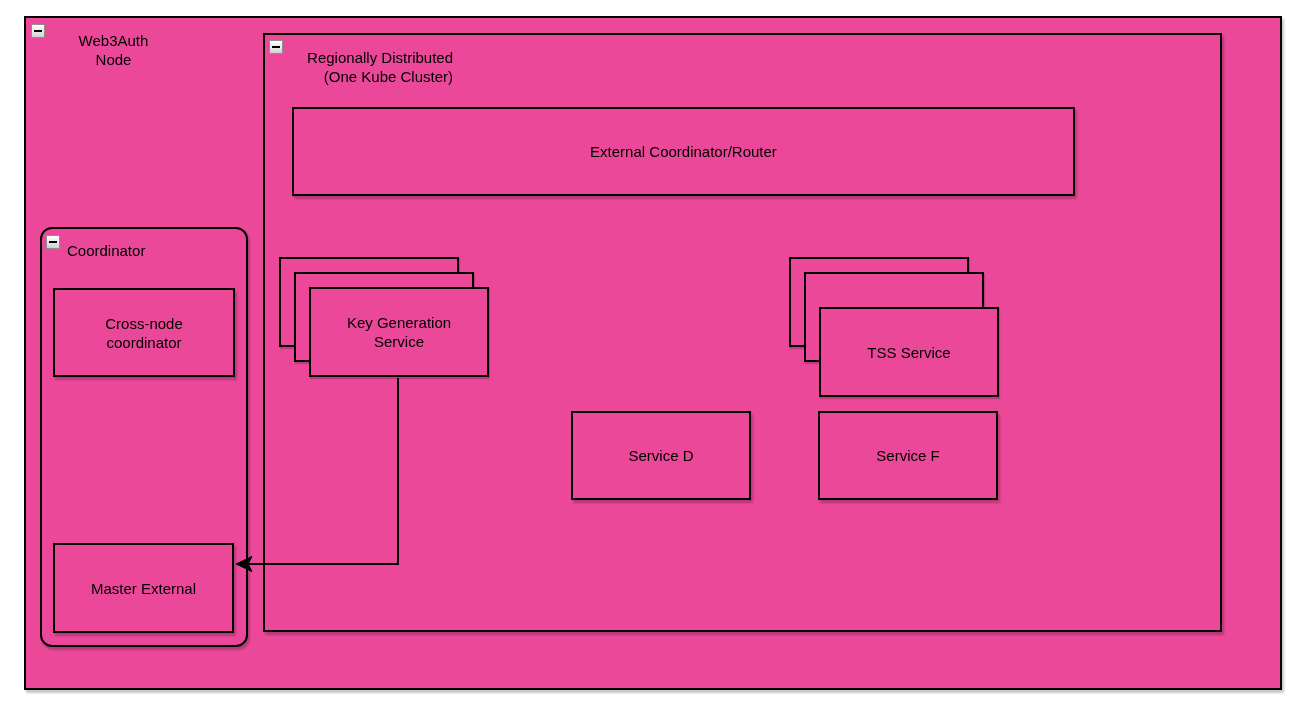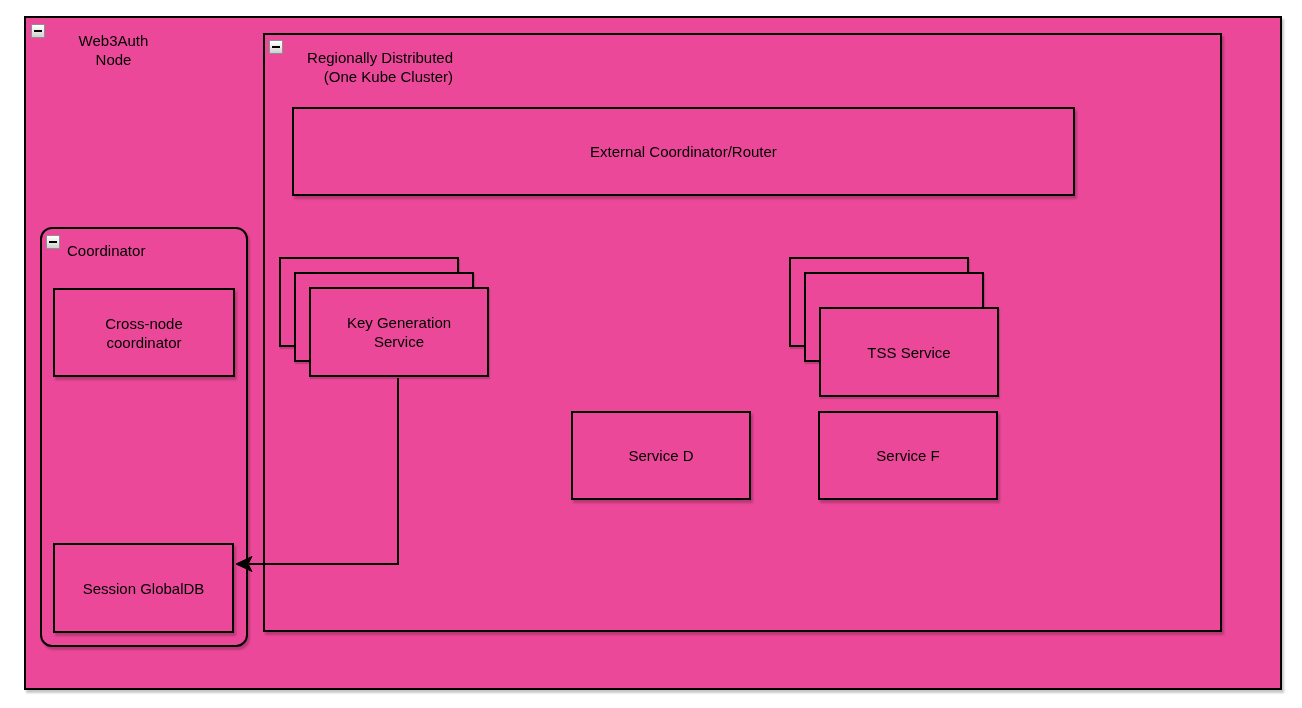--- a/index.html
+++ b/index.html
@@ -117,21 +117,21 @@
       </div>
       <div class="container-label" style="left:25px; top:12px;">Coordinator</div>
 
       <div class="shape node" style="left:11px; top:59px; width:182px; height:89px;">
         <span class="lbl">Cross-node
 coordinator</span>
       </div>
 
 
       <div class="shape node" style="left:11px; top:314px; width:181px; height:90px;">
-        <span class="lbl">Session GlobalDB</span>
+        <span class="lbl">Master External</span>
       </div>
     </div>
   </div>
 
   <svg class="edges-layer" viewBox="0 0 1302 708">
     <path d="M 398 378 L 398 564 L 249 564" fill="none" stroke="#000000" stroke-width="2"></path>
     <polygon points="236,564 252,556.5 248,564 252,571.5" fill="#000000" stroke="#000000" stroke-width="1"></polygon>
   </svg>
 
 </div>

